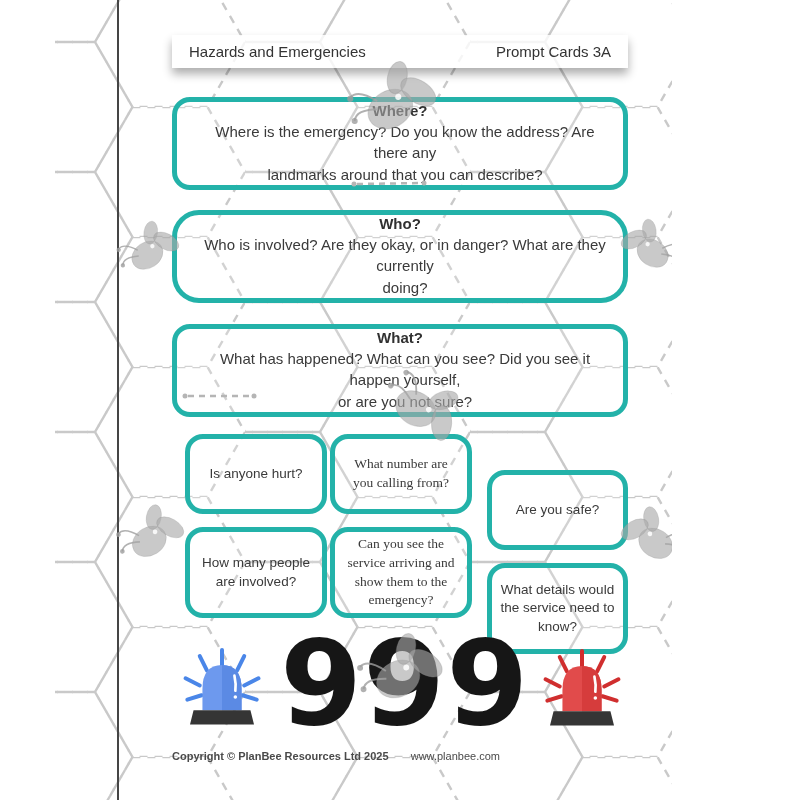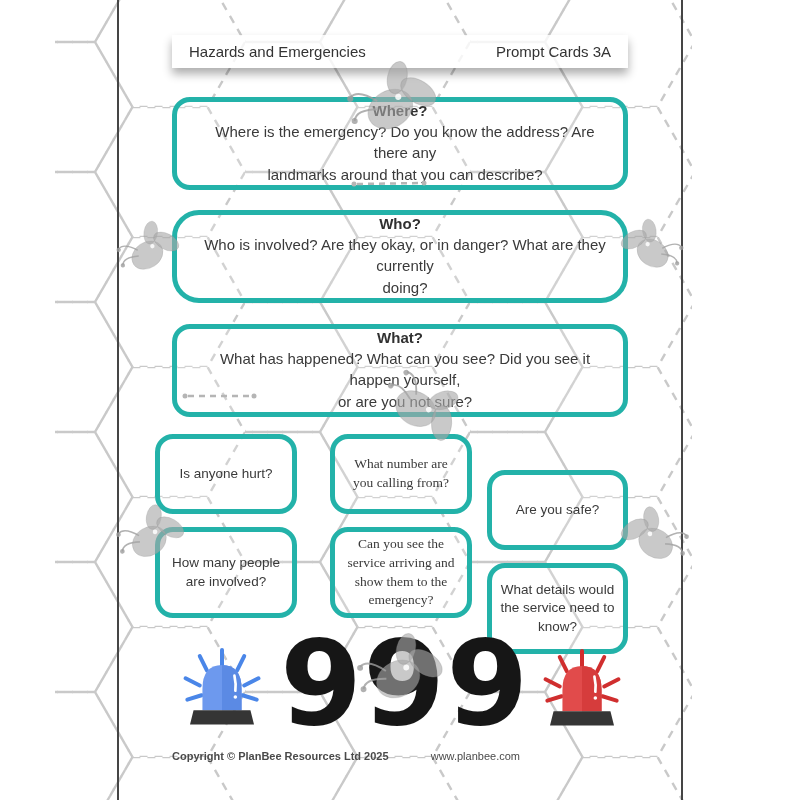--- a/index.html
+++ b/index.html
@@ -1,18 +1,18 @@
 <!DOCTYPE html>
 <html><head>
 <meta charset="utf-8">
 <style>
   html,body{margin:0;padding:0;background:#ffffff;}
   .canvas{
     position:relative;width:672px;height:800px;background:#ffffff;overflow:hidden;
-    font-family:"Liberation Sans",sans-serif;color:#3e3e3e;padding-left:20px;
+    font-family:"Liberation Sans",sans-serif;color:#3e3e3e;
   }
   .hex-bg{position:absolute;left:0;top:0;z-index:0;}
   .page-edge{position:absolute;top:0;bottom:0;width:2px;background:#454545;z-index:1;}
   .page-edge.left{left:117px;}
   .page-edge.right{left:681px;}
   .titlebar{
     position:absolute;left:172px;top:35px;width:456px;height:33px;z-index:2;
     background:rgba(255,255,255,0.82);box-shadow:0 6px 9px rgba(0,0,0,0.32);
     display:flex;justify-content:space-between;align-items:center;
     padding:0 17px;box-sizing:border-box;font-size:15px;color:#333333;
@@ -26,21 +26,21 @@
   .card-body{font-size:15px;line-height:1.42;white-space:pre-line;color:#3a3a3a;margin-left:10px;}
   #card-where{top:97px;height:93px;}
   #card-who{top:210px;height:93px;border-radius:27px;}
   #card-what{top:324px;height:93px;}
   .card-small{
     display:flex;align-items:center;justify-content:center;
     padding:6px 8px;font-size:13.5px;line-height:1.38;white-space:pre-line;color:#3a3a3a;
   }
   .row1{top:434px;height:80px;}
   .row2{top:527px;height:91px;}
-  .col1{left:155px;width:142px;justify-content:center;}
+  .col1{left:185px;width:142px;justify-content:center;}
   .col2{left:330px;width:142px;font-family:Liberation Serif, serif;}
   .col3{left:487px;width:141px;margin-top:36px;}
   .num999{
     position:absolute;left:280px;top:624px;width:240px;z-index:2;
     text-align:center;font-family:"DejaVu Sans",sans-serif;font-weight:bold;
     font-size:118px;line-height:1;letter-spacing:1px;color:#161616;
   }
   .siren{position:absolute;z-index:2;}
   #siren-blue{left:182px;top:641px;}
   #siren-red{left:542px;top:642px;}

